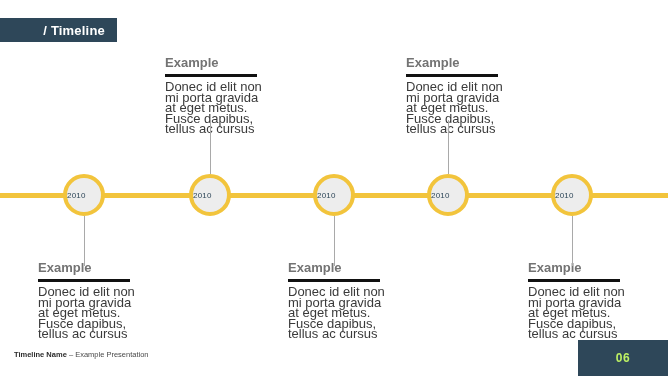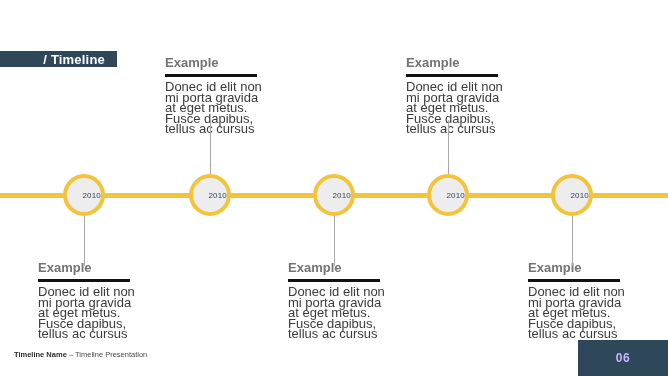--- a/index.html
+++ b/index.html
@@ -17,28 +17,27 @@
     background: #ffffff;
     overflow: hidden;
   }
 
   
   .title-box {
     position: absolute;
     left: 0;
     top: 18px;
     width: 117px;
-    height: 16px;
+    height: 24px;
     background: #2e4759;
     display: flex;
     align-items: center;
     justify-content: flex-end;
     box-sizing: border-box;
     padding-right: 12px;
-    margin-top: 33px;
   }
   .title-text {
     color: #ffffff;
     font-size: 13px;
     font-weight: bold;
     letter-spacing: 0.2px;
     white-space: nowrap;
   }
 
   
@@ -56,21 +55,21 @@
     position: absolute;
     width: 42px;
     height: 42px;
     top: 174px;
     border-radius: 50%;
     background: #ededed;
     border: 4px solid #f2c43c;
     box-sizing: border-box;
     display: flex;
     align-items: center;
-    justify-content: flex-end;
+    justify-content: flex-start;
     z-index: 3;
   }
   .node-label {
     font-size: 8px;
     color: #2e4759;
     font-weight: normal;
     letter-spacing: 0.2px;
   }
 
   
@@ -124,21 +123,21 @@
     left: 578px;
     top: 340px;
     width: 90px;
     height: 36px;
     background: #2e4759;
     display: flex;
     align-items: center;
     justify-content: center;
   }
   .page-number {
-    color: #c4b5fd;
+    color: #bef264;
     font-size: 12px;
     font-weight: bold;
     letter-spacing: 0.5px;
   }
 </style>
 </head>
 <body>
 
 <div id="slide">
 
@@ -193,19 +192,19 @@
     <div class="block-rule"></div>
     <div class="block-body">Donec id elit non mi porta gravida at eget metus. Fusce dapibus, tellus ac cursus</div>
   </div>
 
   <div class="block" style="left:528px; top:260px;">
     <div class="block-heading">Example</div>
     <div class="block-rule"></div>
     <div class="block-body">Donec id elit non mi porta gravida at eget metus. Fusce dapibus, tellus ac cursus</div>
   </div>
 
-  <div class="footer"><b>Timeline Name</b><span> – </span><span>Timeline Presentation</span></div>
+  <div class="footer"><b>Timeline Name</b><span> – </span><span>Example Presentation</span></div>
 
   <div class="page-badge">
     <span class="page-number">06</span>
   </div>
 
 </div>
 
 </body></html>

